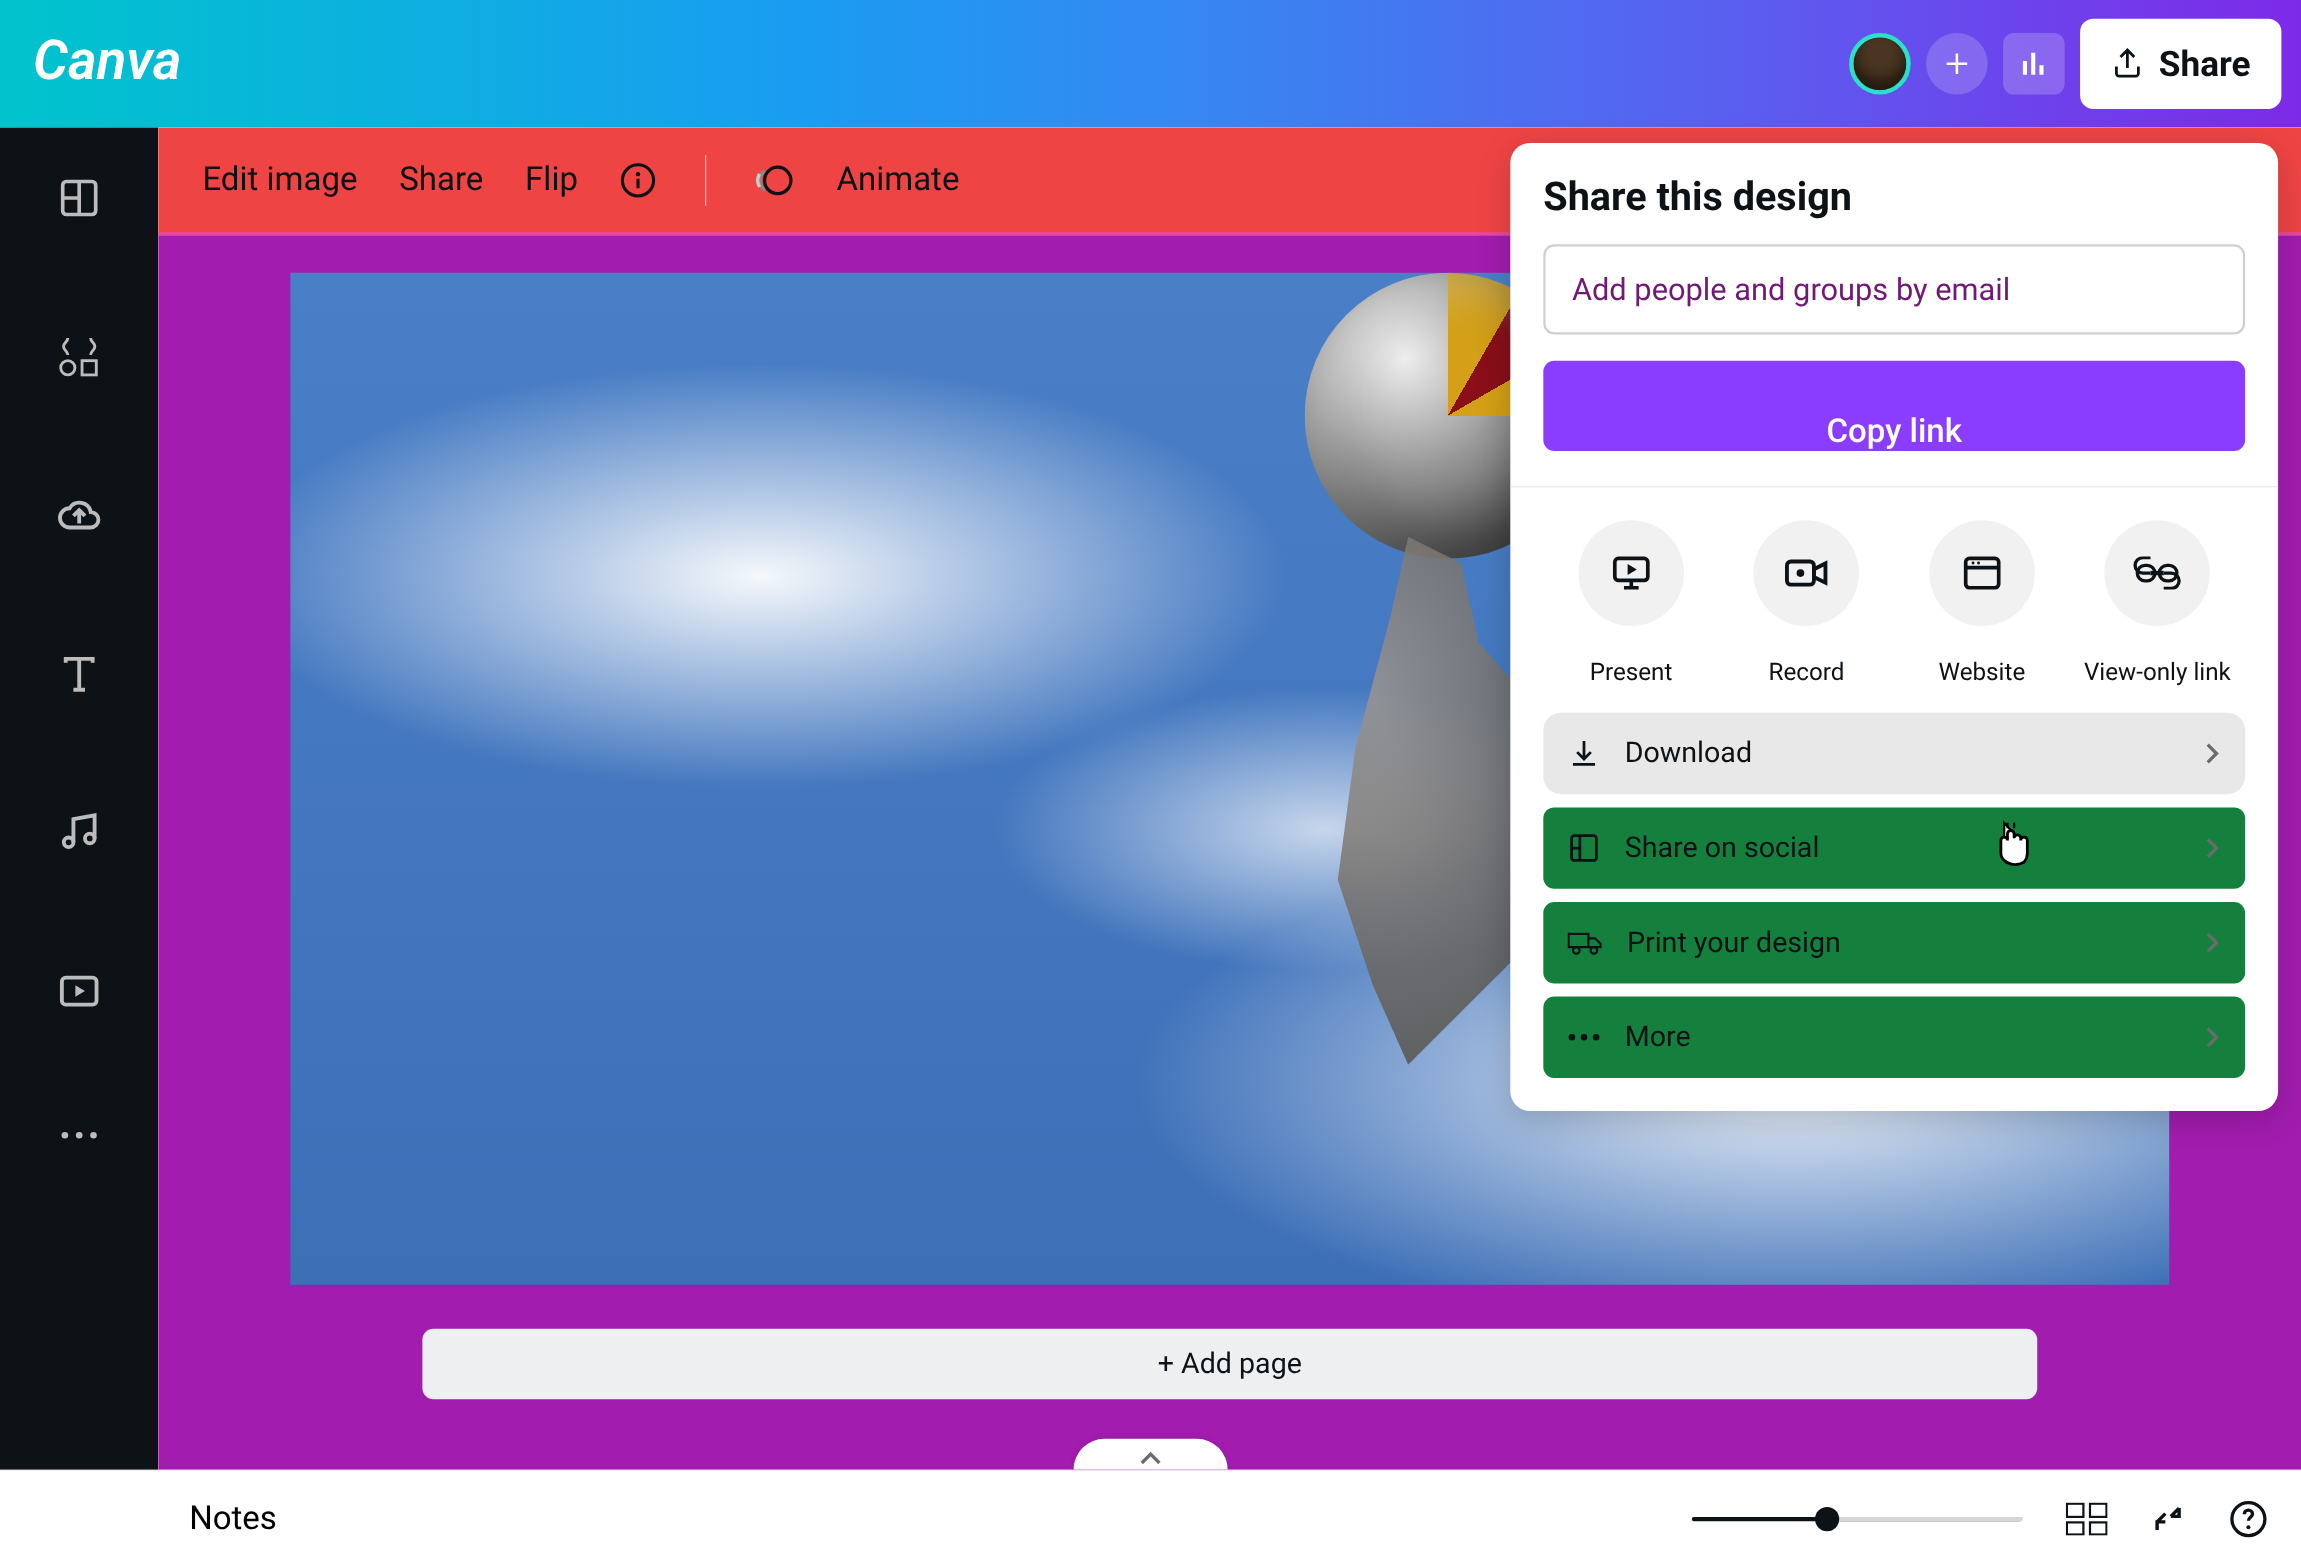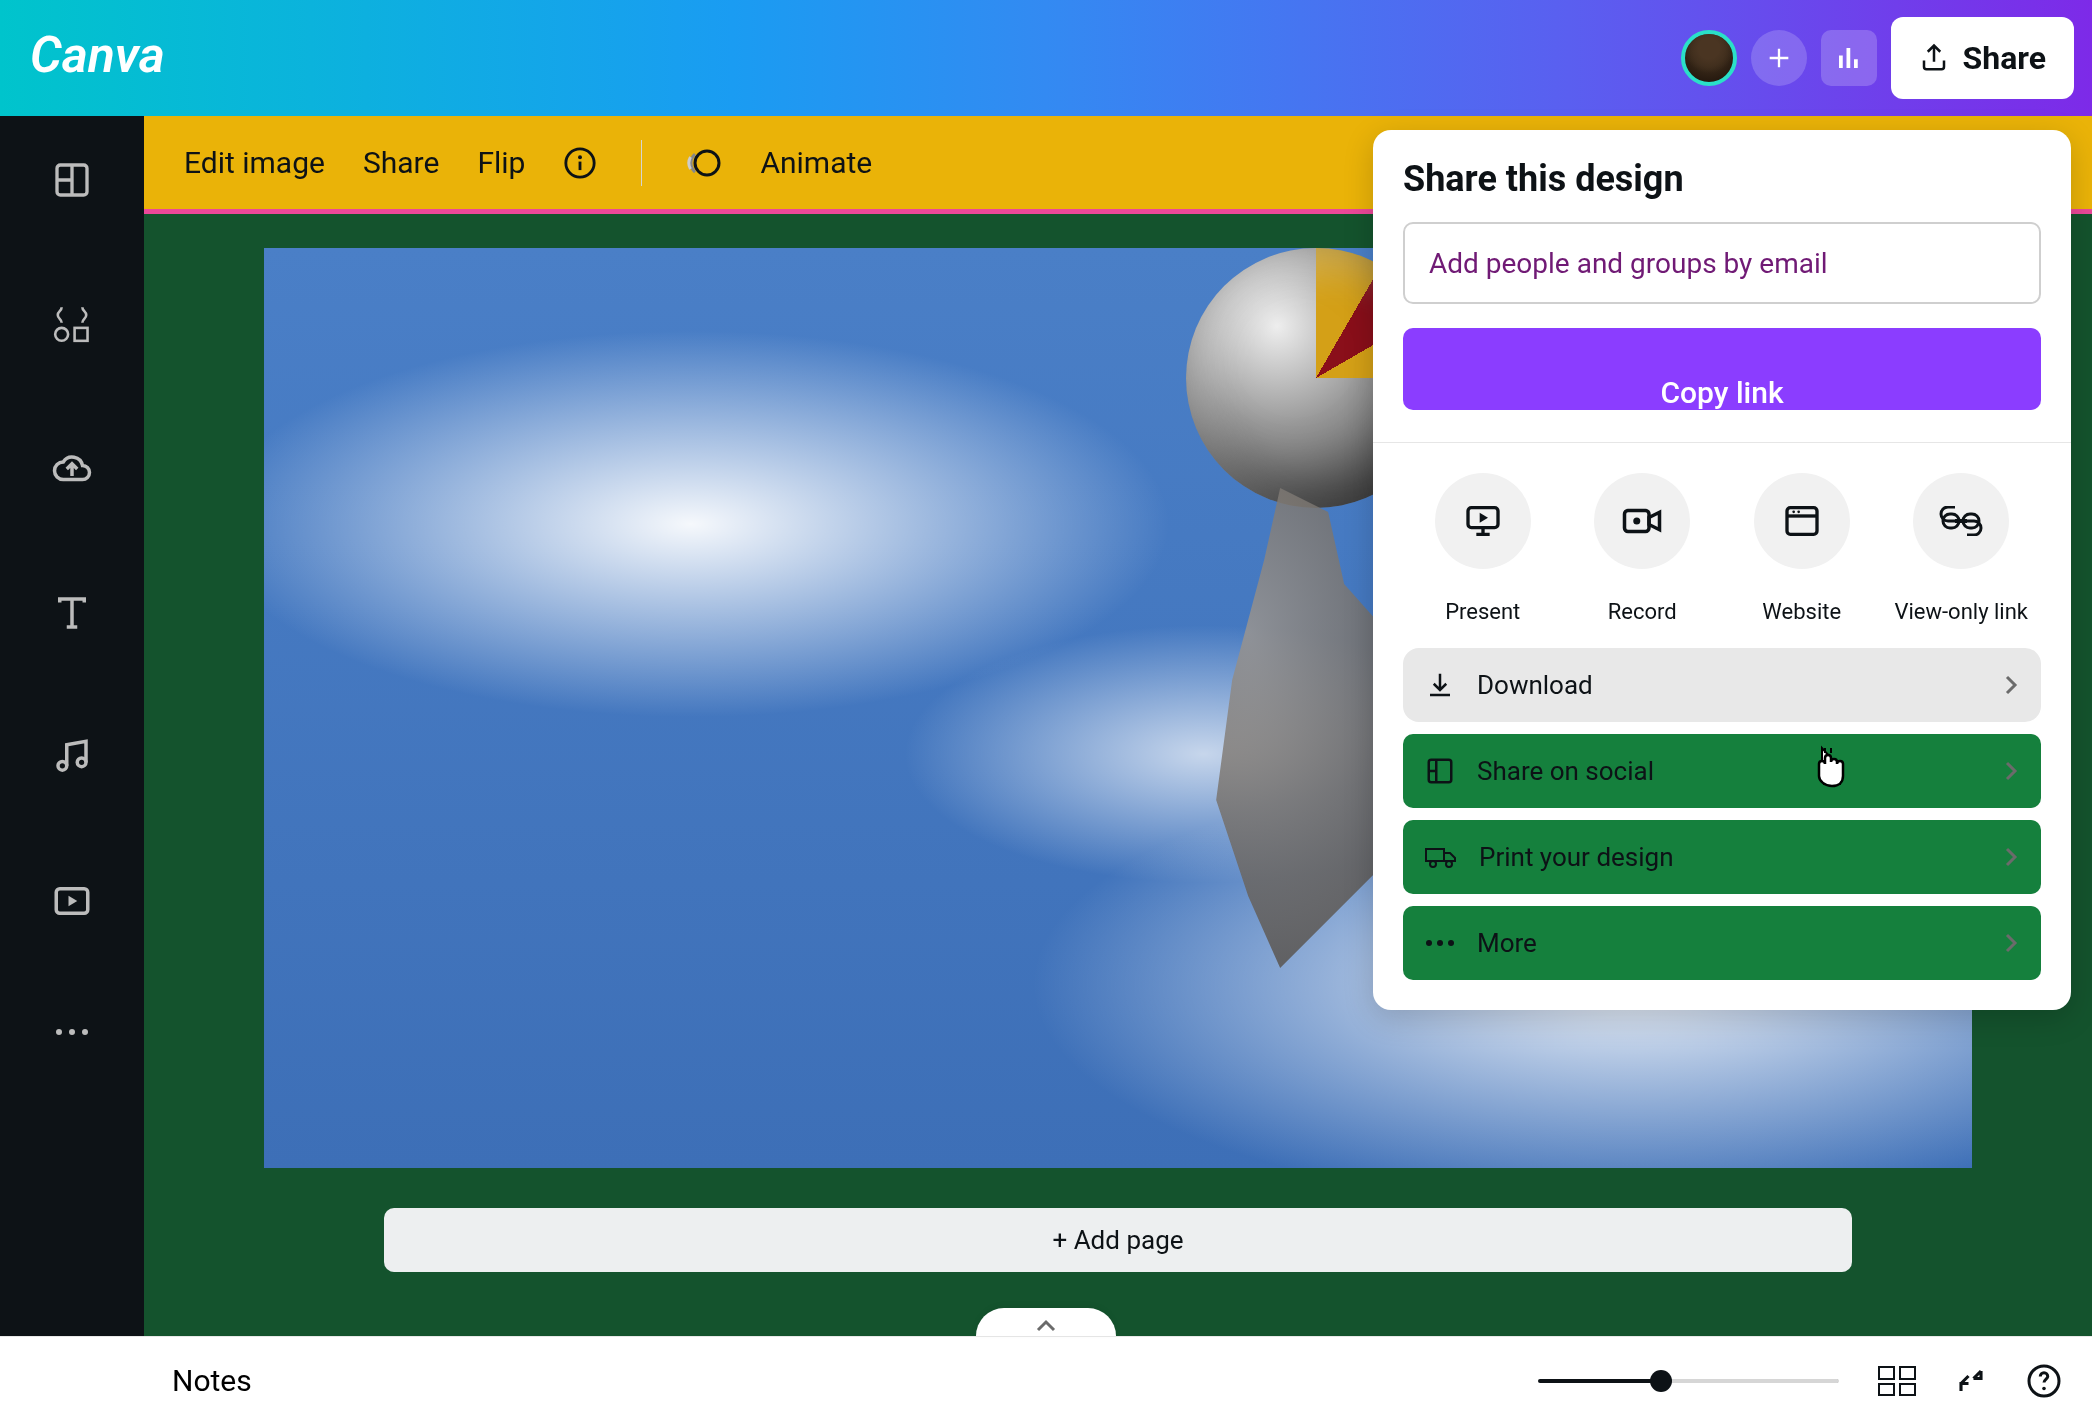--- a/index.html
+++ b/index.html
@@ -53,35 +53,35 @@
     
     .rail {
       width: 144px; background: #0d1216;
       display: flex; flex-direction: column; align-items: center;
       padding-top: 44px; gap: 102px;
     }
     .rail-item { color: #a6a6a6; display:flex; align-items:center; justify-content:center; }
 
     
     .toolbar {
-      height: 98px; background: #eab308;
+      height: 98px; background: #ef4444;
       display: flex; align-items: center; padding: 0 40px;
-      gap: 38px; border-bottom: 5px solid #ec4899;
+      gap: 38px; border-bottom: 3px solid #ec4899;
       font-size: 30px; color: #0d1216;
     }
     .toolbar .item { font-weight: 400; }
     .toolbar .divider { width: 1px; height: 46px; background: #d4d4d4; margin: 0 6px; }
     .tool-icon { display:flex; align-items:center; justify-content:center; }
 
     .canvas-wrap { flex: 1; background: #fff; display:flex; flex-direction:column; }
 
     .canvas-area {
       flex:1;
       padding: 34px 120px 0 120px;
-      background: #14532d;
+      background: #a21caf;
       position: relative;
       overflow: hidden;
     }
     .canvas-img {
       width: 100%; height: 920px;
       background:
         radial-gradient(ellipse 40% 30% at 25% 30%, rgba(255,255,255,0.95), transparent 70%),
         radial-gradient(ellipse 50% 35% at 80% 80%, rgba(255,255,255,0.9), transparent 70%),
         radial-gradient(ellipse 25% 20% at 55% 55%, rgba(255,255,255,0.7), transparent 70%),
         linear-gradient(180deg, #4a7fc7 0%, #3d6fb7 100%);

